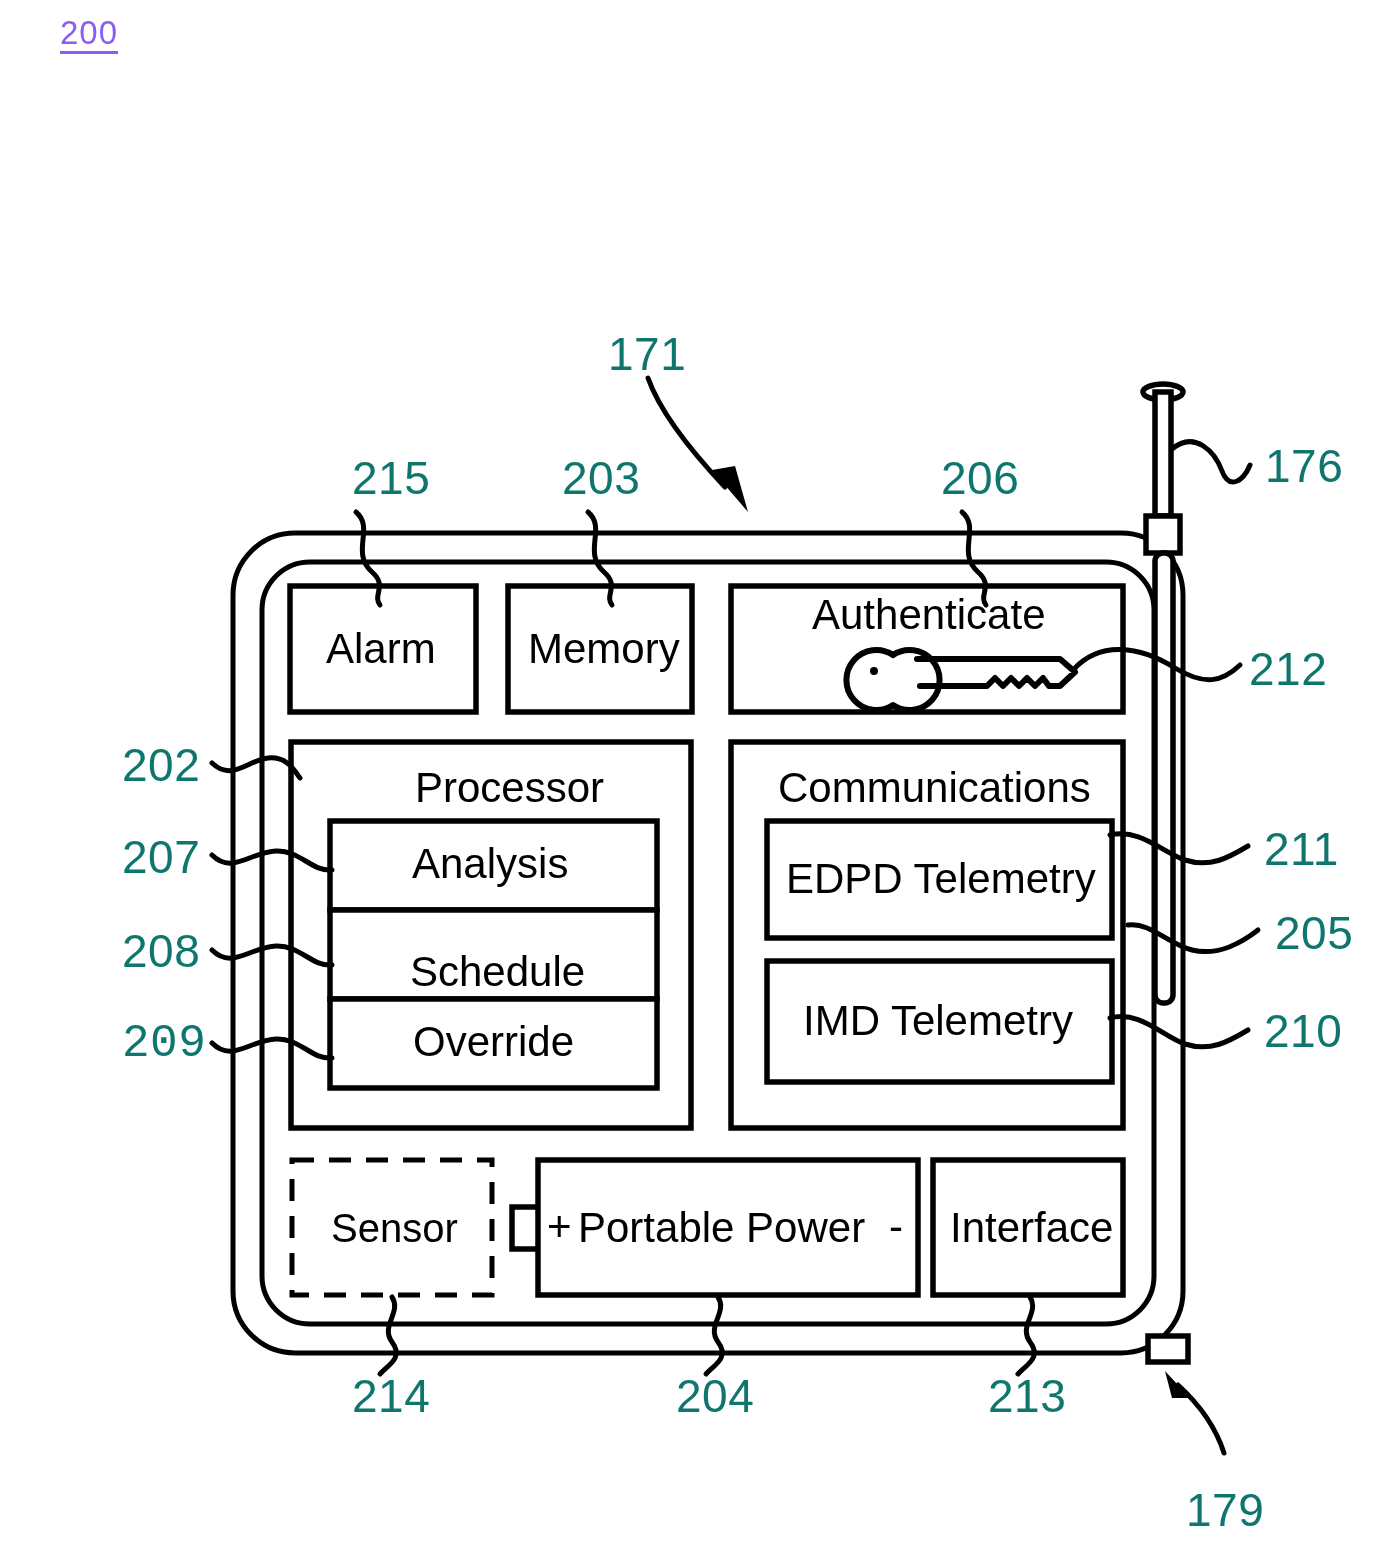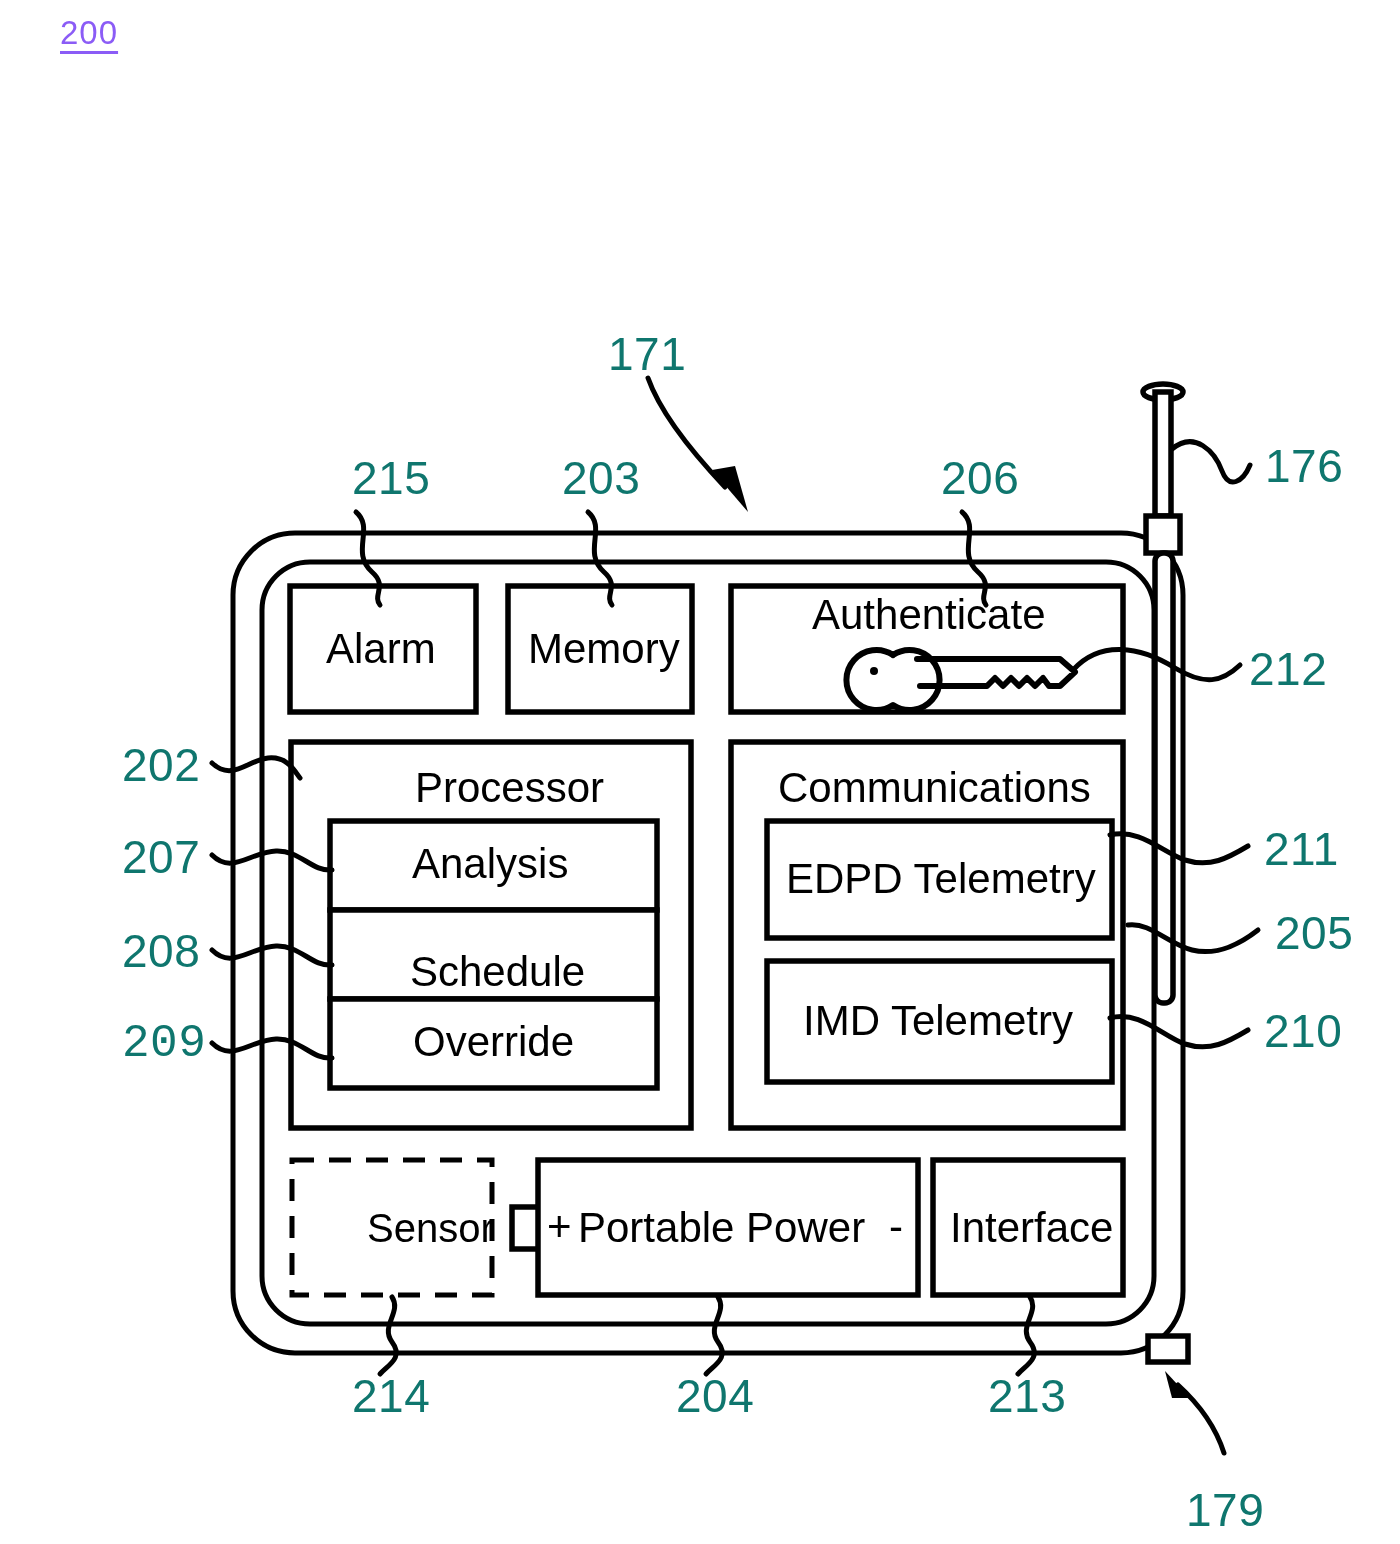--- a/index.html
+++ b/index.html
@@ -83,21 +83,21 @@
     letter-spacing: 1px;
   }
   .box-text {
     position: absolute;
     font-family: "Liberation Sans", sans-serif;
     color: #000000;
     white-space: nowrap;
     line-height: 1;
   }
   .t42 { font-size: 42px; }
-  .t40 { font-size: 40px; margin-left: 36px; }
+  .t40 { font-size: 40px; }
 </style>
 </head>
 <body>
 
 <div id="figure-root">
 
   <svg class="diagram" viewBox="0 0 1400 1544">
 
     <g>
       <rect class="stroke" x="233" y="533" width="950" height="820" rx="62" ry="62"></rect>

